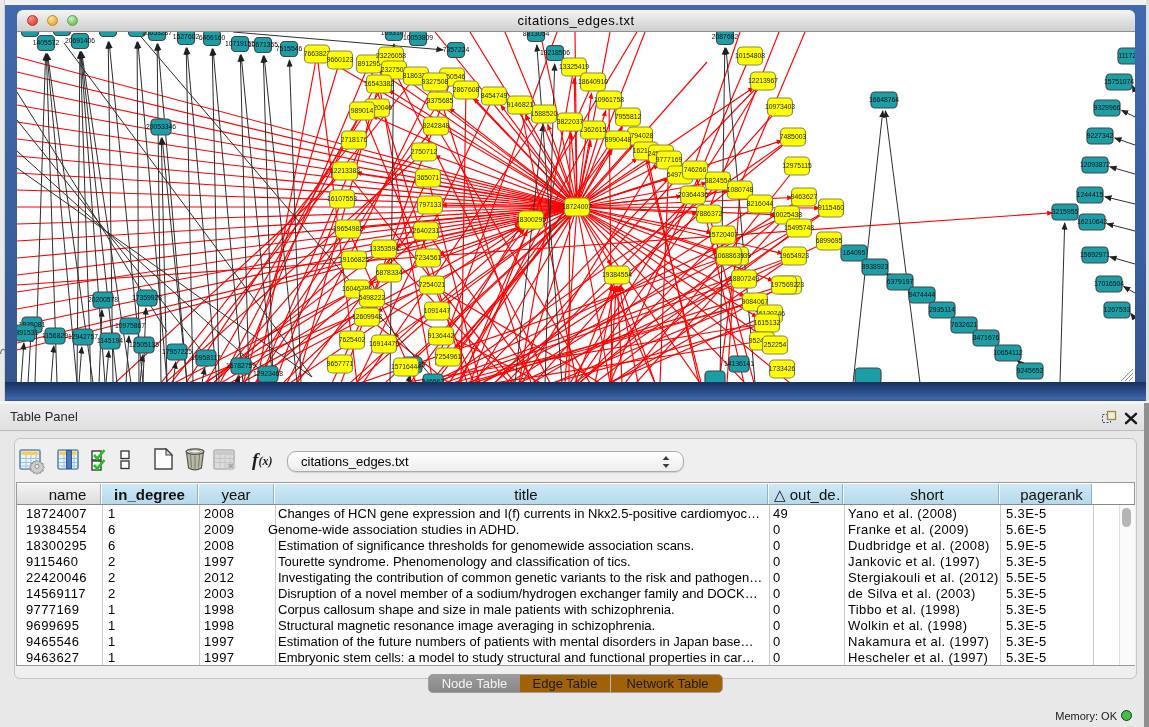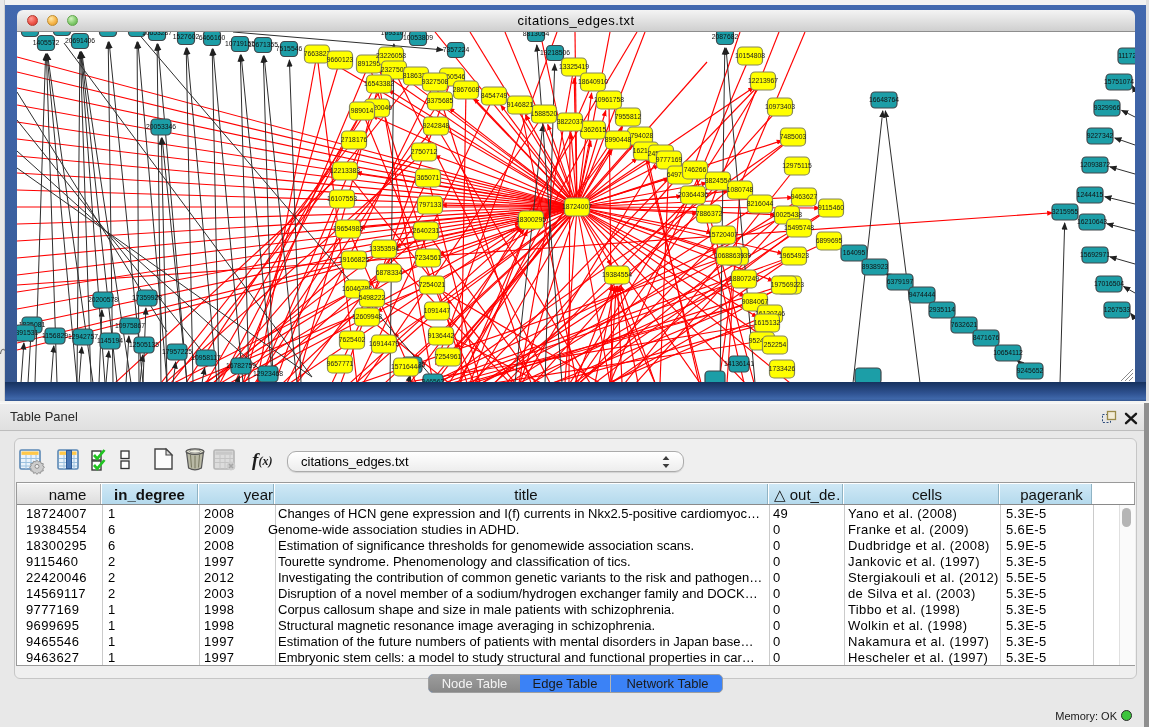--- a/index.html
+++ b/index.html
@@ -712,24 +712,24 @@
 <div class="abs" style="left:287px;top:451px;width:397px;height:21px;background:linear-gradient(#ffffff,#ededed);border:1px solid #ababab;border-radius:9px;box-shadow:0 1px 1px rgba(0,0,0,0.12)"></div>
 <div class="abs" style="left:301px;top:451px;height:22px;line-height:22px;font-size:13px;color:#000">citations_edges.txt</div>
 <svg width="12" height="14" viewBox="0 0 12 14" style="position:absolute;left:660px;top:455px">
 <path d="M6,1 L9.4,5 H2.6 z" fill="#3c3c3c"></path>
 <path d="M6,13 L9.4,9 H2.6 z" fill="#3c3c3c"></path>
 </svg>
 
 <div class="abs" style="left:16px;top:482px;width:1119px;height:184px;background:#fff;border:1px solid #9a9a9a;border-radius:0"></div>
 <div class="hcell hg" style="left:17px;width:84px;text-indent:18px;">name</div>
 <div class="hcell hb" style="left:102px;width:96px;font-weight:bold;">in_degree</div>
-<div class="hcell hb" style="left:199px;width:75px;text-align:right;">year</div>
+<div class="hcell hb" style="left:199px;width:75px;">year</div>
 <div class="hcell hb" style="left:275px;width:493px;text-indent:10px;">title</div>
 <div class="hcell hb" style="left:769px;width:74px;text-align:left;padding-left:5px;">△ out_de…</div>
-<div class="hcell hb" style="left:844px;width:155px;text-indent:12px;">cells</div>
+<div class="hcell hb" style="left:844px;width:155px;text-indent:12px;">short</div>
 <div class="hcell hb" style="left:1000px;width:92px;text-indent:12px;">pagerank</div>
 <div class="abs" style="left:17px;top:504px;width:1118px;height:1px;background:#8a8a8a"></div>
 <div style="position:absolute;left:102px;top:505px;width:1px;height:160px;background:#cbcbcb"></div>
 <div style="position:absolute;left:199px;top:505px;width:1px;height:160px;background:#cbcbcb"></div>
 <div style="position:absolute;left:275px;top:505px;width:1px;height:160px;background:#cbcbcb"></div>
 <div style="position:absolute;left:769px;top:505px;width:1px;height:160px;background:#cbcbcb"></div>
 <div style="position:absolute;left:844px;top:505px;width:1px;height:160px;background:#cbcbcb"></div>
 <div style="position:absolute;left:1000px;top:505px;width:1px;height:160px;background:#cbcbcb"></div>
 <div style="position:absolute;left:1093px;top:505px;width:1px;height:160px;background:#cbcbcb"></div>
 <div class="cell" style="left:26px;top:505.5px;width:74px">18724007</div>
@@ -799,19 +799,19 @@
 <div class="cell" style="left:108px;top:649.5px;width:89px">1</div>
 <div class="cell" style="left:204px;top:649.5px;width:69px">1997</div>
 <div class="cell tc" style="left:278px;top:649.5px;width:489px">Embryonic stem cells: a model to study structural and functional properties in car…</div>
 <div class="cell" style="left:773px;top:649.5px;width:69px">0</div>
 <div class="cell" style="left:848px;top:649.5px;width:150px">Hescheler et al. (1997)</div>
 <div class="cell" style="left:1006px;top:649.5px;width:85px">5.3E-5</div>
 
 <div class="abs" style="left:1119px;top:505px;width:16px;height:160px;background:#fafafa;border-left:1px solid #e0e0e0"></div>
 <div class="abs" style="left:1122px;top:508px;width:9px;height:19px;background:#b5b5b5;border-radius:5px"></div>
 
-<div class="abs" style="left:428px;top:674px;width:295px;height:19px;background:#3b82f6;border:1px solid #9f9f9f;border-radius:5px;overflow:hidden">
+<div class="abs" style="left:428px;top:674px;width:295px;height:19px;background:#a16207;border:1px solid #9f9f9f;border-radius:5px;overflow:hidden">
   <div class="abs" style="left:0;top:0;width:91px;height:19px;background:linear-gradient(#9c9c9c,#858585);color:#f4f4f4;text-align:center;font-size:13px;line-height:18px">Node Table</div>
   <div class="abs" style="left:91px;top:0;width:91px;height:19px;border-right:1px solid #b5b5b5;color:#1a1a1a;text-align:center;font-size:13px;line-height:18px">Edge Table</div>
   <div class="abs" style="left:182px;top:0;width:113px;height:19px;color:#1a1a1a;text-align:center;font-size:13px;line-height:18px">Network Table</div>
 </div>
 
 <div class="abs" style="left:1017px;top:710px;width:100px;font-size:11px;color:#1a1a1a;text-align:right;white-space:nowrap">Memory: OK</div>
 <div class="abs" style="left:1121px;top:710px;width:11px;height:11px;border-radius:50%;background:#3cc43c;border:1px solid #2a2a2a"></div>
 </body></html>

